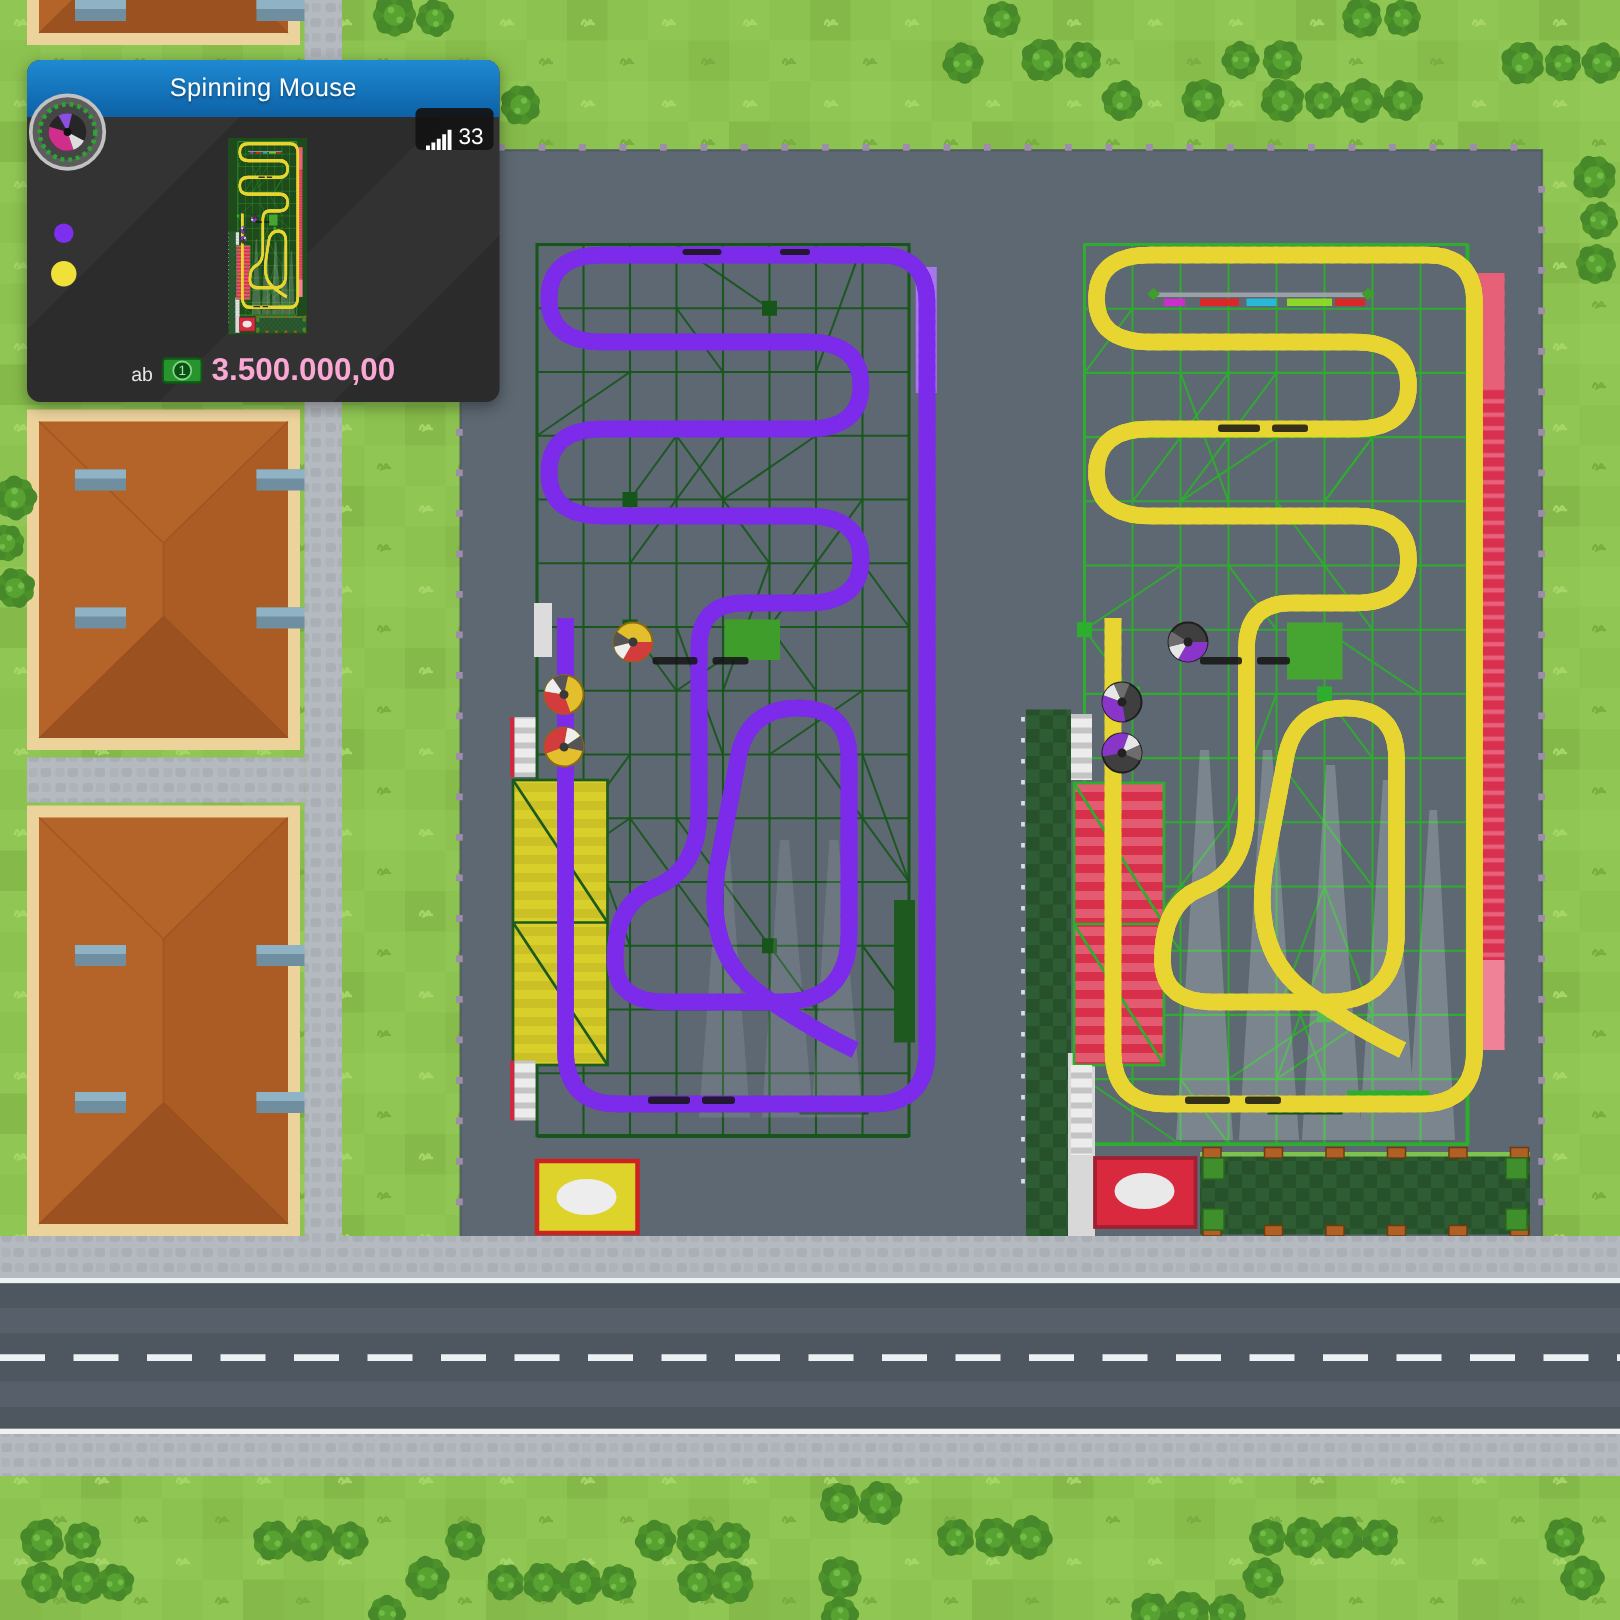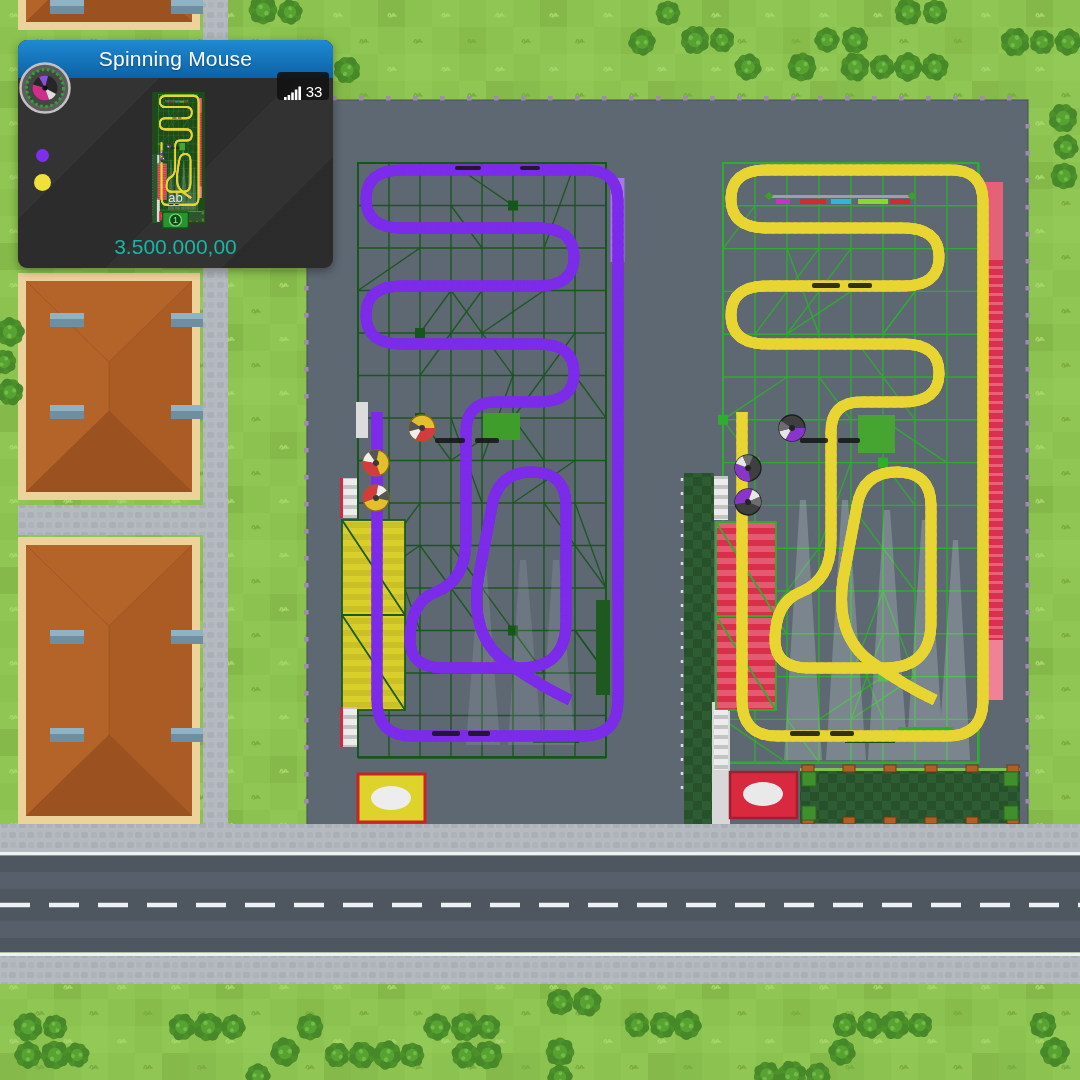--- a/index.html
+++ b/index.html
@@ -5,32 +5,32 @@
   html,body{margin:0;padding:0;background:#222;font-family:"Liberation Sans",sans-serif;}
   .stage{position:relative;width:1080px;height:1080px;overflow:hidden;background:#8cc24f;}
   .stage svg.scene{position:absolute;left:0;top:0;}
   
   .tooltip{position:absolute;left:18px;top:40px;width:315px;height:228px;border-radius:9px;
     background:#2e2e2e;box-shadow:0 3px 10px rgba(0,0,0,.35);z-index:10;}
   .tooltip .facet1{position:absolute;left:0;top:38px;width:100%;height:190px;border-radius:0 0 9px 9px;
     background:linear-gradient(135deg,rgba(255,255,255,.025) 0 28%,rgba(0,0,0,.05) 28% 55%,rgba(255,255,255,.02) 55% 78%,rgba(0,0,0,.06) 78%);}
   .tt-header{position:absolute;left:0;top:0;width:100%;height:38px;border-radius:9px 9px 0 0;
     background:linear-gradient(#1e8ad2,#0d61a6);display:flex;align-items:center;justify-content:center;}
-  .tt-title{color:#fff;font-size:21px;letter-spacing:.2px;text-shadow:0 1px 2px rgba(0,0,0,.35);}
+  .tt-title{color:#fff;font-size:17px;letter-spacing:.2px;text-shadow:0 1px 2px rgba(0,0,0,.35);}
   .ride-icon{position:absolute;left:1px;top:22px;width:52px;height:52px;cursor:pointer;}
   .tt-badge{position:absolute;left:259px;top:32px;width:52px;height:28px;background:rgba(18,18,18,.92);
     border-radius:4px;display:flex;align-items:flex-end;justify-content:center;gap:4px;}
   .tt-badge span{color:#fff;font-size:15px;}
   .thumb{position:absolute;left:134px;top:52px;width:53px;height:131px;}
   .dot{position:absolute;border-radius:50%;cursor:pointer;border:0;padding:0;}
   .dot.purple{left:18px;top:109px;width:13px;height:13px;background:#7d2fee;}
   .dot.yellow{left:16px;top:134px;width:17px;height:17px;background:#efe13a;}
-  .tt-price{position:absolute;left:0;bottom:9px;width:100%;display:flex;align-items:center;justify-content:center;gap:6px;flex-direction:column;}
+  .tt-price{position:absolute;left:0;bottom:9px;width:100%;display:flex;align-items:center;justify-content:center;gap:6px;}
   .tt-price .ab{color:#e6e6e6;font-size:13px;margin-top:4px;}
-  .tt-price .amount{color:#14b8a6;font-size:21px;font-weight:400;}
+  .tt-price .amount{color:#f9a8d4;font-size:21px;font-weight:700;}
 </style>
 </head>
 <body>
 
 <div class="stage">
 <svg class="scene" width="1080" height="1080" viewBox="0 0 1080 1080" xmlns="http://www.w3.org/2000/svg" xmlns:xlink="http://www.w3.org/1999/xlink">
 <defs>
   <pattern id="pGrass" width="54" height="54" patternUnits="userSpaceOnUse">
     <rect width="54" height="54" fill="#8cc24f"></rect>
     <rect width="27" height="27" fill="#90c754"></rect>

